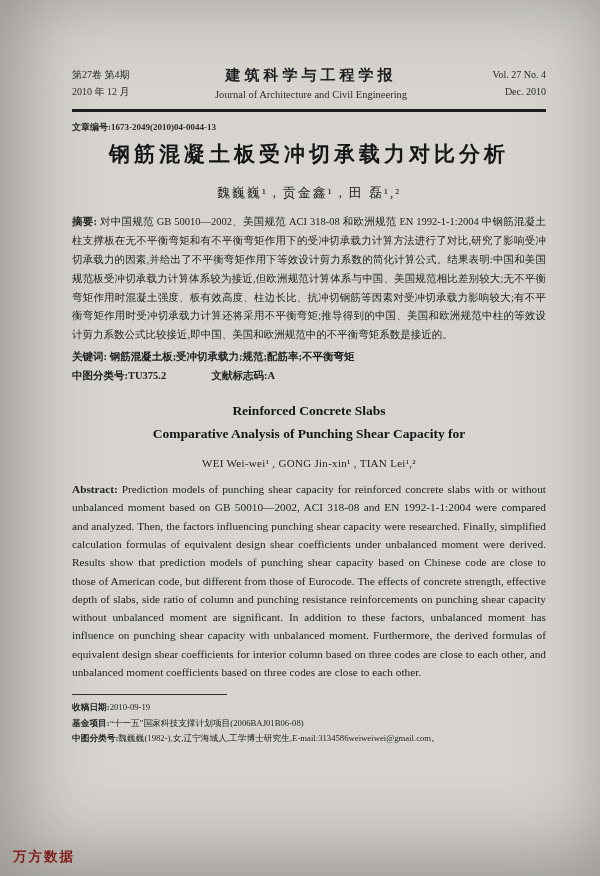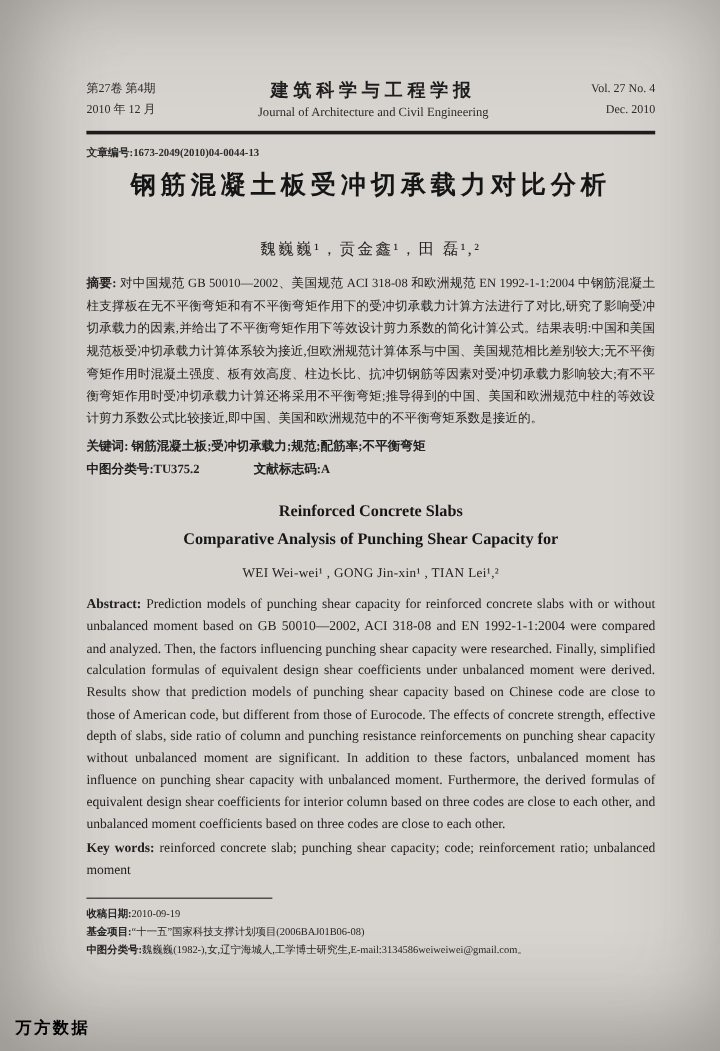--- a/index.html
+++ b/index.html
@@ -26,42 +26,42 @@
   .h-center { text-align: center; }
   .jname-cn { font-size: 15px; font-weight: bold; letter-spacing: 4px; color: #1e1e1e; }
   .jname-en { font-size: 10.5px; margin-top: 4px; color: #2a2a2a; }
   .h-right { font-size: 10px; line-height: 1.7; text-align: right; color: #2a2a2a; }
 
   .rule { border-top: 3px solid #1c1c1c; margin-top: 9px; }
 
   .article-no { font-size: 9px; margin-top: 9px; font-weight: bold; color: #2b2b2b; }
 
   .title-cn { text-align: center; font-size: 21px; font-weight: bold; letter-spacing: 4px; margin-top: 6px; color: #151515; }
-  .authors-cn { text-align: center; font-size: 13px; margin-top: 31px; letter-spacing: 2px; }
+  .authors-cn { text-align: center; font-size: 13px; margin-top: 16px; letter-spacing: 2px; }
   .affil-cn { text-align: center; font-size: 9.5px; margin-top: 8px; color: #2a2a2a; }
 
   .para { text-align: justify; }
   .cn-abstract { font-size: 10.5px; line-height: 1.8; margin-top: 11px; }
   .lbl { font-weight: bold; }
   .kw-cn { font-size: 10.5px; font-weight: bold; margin-top: 5px; }
   .clc-line { font-size: 10.5px; font-weight: bold; margin-top: 5px; }
   .clc-gap { display: inline-block; width: 40px; }
 
   .title-en { text-align: center; font-weight: bold; font-size: 13.5px; margin-top: 17px; line-height: 1.7; color: #161616; }
   .authors-en { text-align: center; font-size: 11px; margin-top: 11px; letter-spacing: .3px; }
   .affil-en { text-align: center; font-size: 9.3px; line-height: 1.55; margin-top: 7px; color: #2a2a2a; }
 
   .en-abstract { font-size: 11.3px; line-height: 1.62; margin-top: 11px; }
   .kw-en { font-size: 11.3px; line-height: 1.6; margin-top: 2px; text-align: justify; }
 
   .footnote { margin-top: 13px; }
   .foot-rule { width: 155px; border-top: 1px solid #2f2f2f; margin-bottom: 5px; }
   .foot-line { font-size: 8.7px; line-height: 1.75; color: #242424; }
 
-  .watermark { position: absolute; left: 13px; bottom: 10px; font-size: 13.5px; font-weight: bold; color: #000000; letter-spacing: 2px; }
+  .watermark { position: absolute; left: 13px; bottom: 10px; font-size: 13.5px; font-weight: bold; color: #7f1d1d; letter-spacing: 2px; }
 </style>
 </head>
 <body>
 
 <div class="page">
   <div class="content">
 
     <header class="journal-header">
       <div class="h-left">
         <div>第27卷 第4期</div>
@@ -106,24 +106,20 @@
     </div>
 
     <div class="authors-en">WEI Wei-wei¹ , GONG Jin-xin¹ , TIAN Lei¹,²</div>
 
 
     <p class="para en-abstract">
       <span class="lbl">Abstract:</span>
       <span>Prediction models of punching shear capacity for reinforced concrete slabs with or without unbalanced moment based on GB 50010—2002, ACI 318-08 and EN 1992-1-1:2004 were compared and analyzed. Then, the factors influencing punching shear capacity were researched. Finally, simplified calculation formulas of equivalent design shear coefficients under unbalanced moment were derived. Results show that prediction models of punching shear capacity based on Chinese code are close to those of American code, but different from those of Eurocode. The effects of concrete strength, effective depth of slabs, side ratio of column and punching resistance reinforcements on punching shear capacity without unbalanced moment are significant. In addition to these factors, unbalanced moment has influence on punching shear capacity with unbalanced moment. Furthermore, the derived formulas of equivalent design shear coefficients for interior column based on three codes are close to each other, and unbalanced moment coefficients based on three codes are close to each other.</span>
     </p>
 
-    <p class="kw-en">
-      <span class="lbl">Key words:</span>
-      <span>reinforced concrete slab; punching shear capacity; code; reinforcement ratio; unbalanced moment</span>
-    </p>
 
     <div class="footnote">
       <div class="foot-rule"></div>
       <div class="foot-line">
         <span class="lbl">收稿日期:</span><span>2010-09-19</span>
       </div>
       <div class="foot-line">
         <span class="lbl">基金项目:</span><span>“十一五”国家科技支撑计划项目(2006BAJ01B06-08)</span>
       </div>
       <div class="foot-line">

